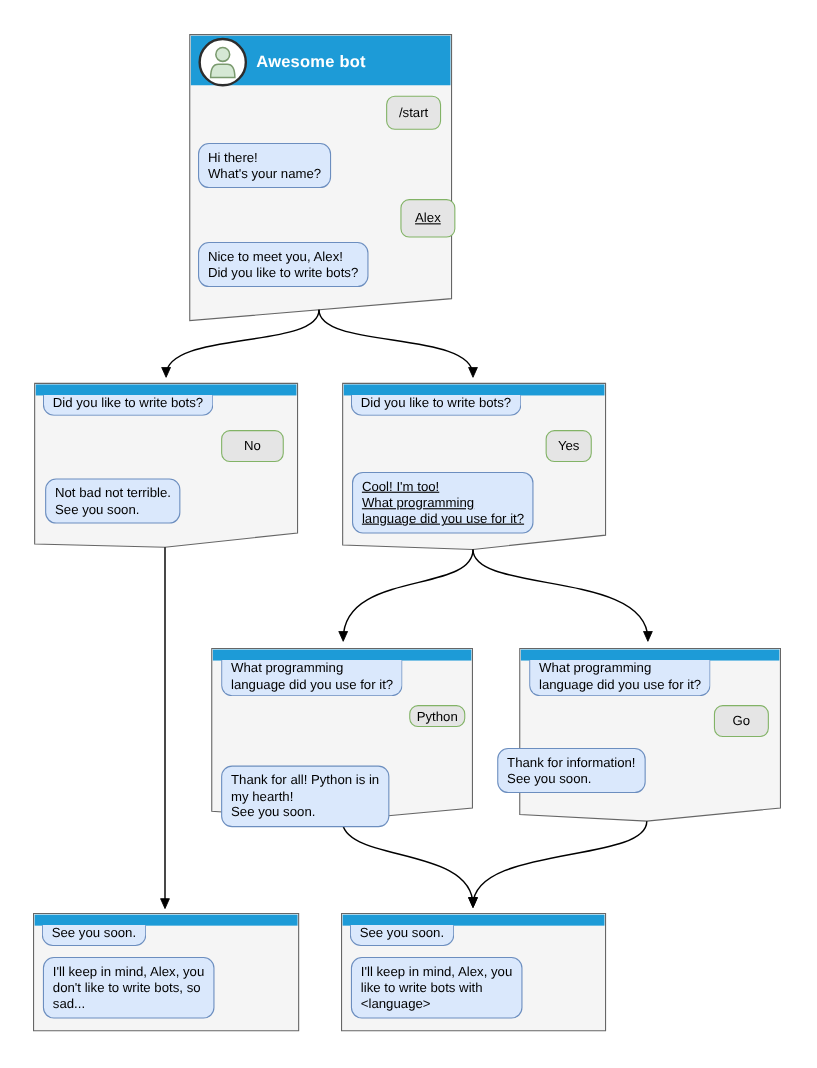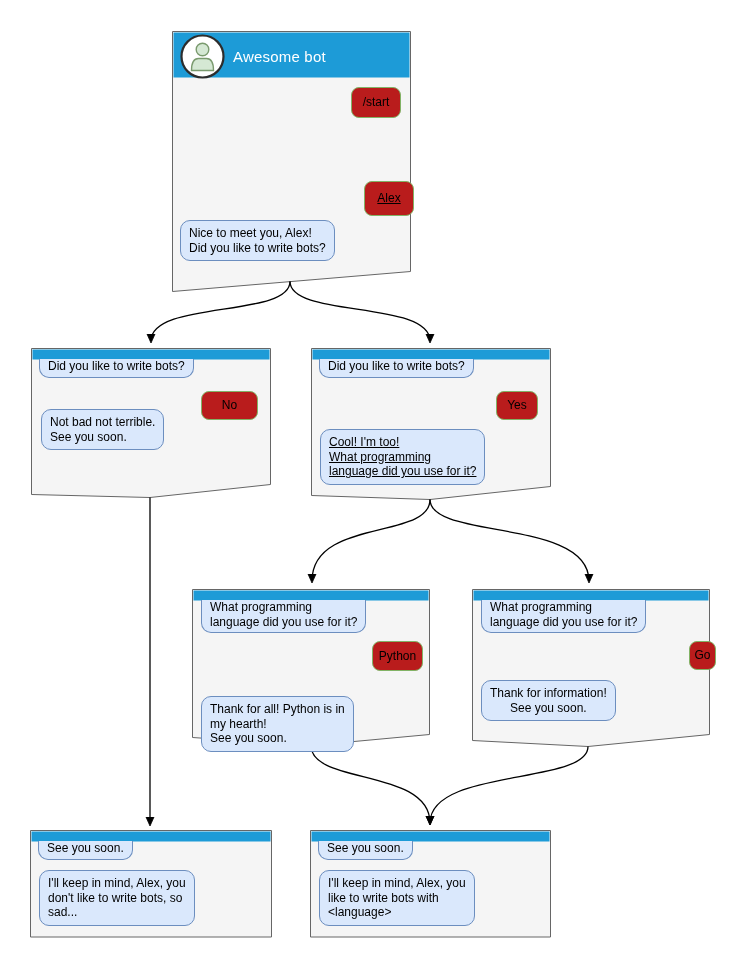--- a/index.html
+++ b/index.html
@@ -15,26 +15,26 @@
   }
   .bot {
     background:#dae8fc; border:1px solid #6c8ebf;
     border-radius:10px; padding:5px 8px;
   }
   .bot.tucked {
     border-top:none; border-radius:0 0 10px 10px;
     padding:0 8px 3px 8px;
   }
   .user {
-    background:#b91c1c; border:1px solid #82b366; border-radius:8px;
+    background:#e5e5e5; border:1px solid #82b366; border-radius:8px;
     display:flex; align-items:center; justify-content:center;
   }
   .win-title {
     position:absolute; left:233px; top:48px;
-    font-size:15px; font-weight:normal; color:#ffffff;
+    font-size:15px; font-weight:bold; color:#ffffff;
     letter-spacing:0.2px;
   }
 </style>
 </head>
 <body>
 
 <div id="canvas">
 
   <svg id="shapes" width="743" height="971" viewBox="0 0 743 971">
     <defs>
@@ -77,46 +77,48 @@
       <path d="M150,497.5 L150,824" marker-end="url(#ah)"></path>
       <path d="M430,499.5 C430,540 312,518 312,581" marker-end="url(#ah)"></path>
       <path d="M430,499.5 C430,540 589,518 589,581" marker-end="url(#ah)"></path>
       <path d="M311,745.5 C311,785 430,768 430,823" marker-end="url(#ah)"></path>
       <path d="M588,746.5 C588,785 430,768 430,823" marker-end="url(#ah)"></path>
     </g>
   </svg>
 
   <div class="win-title">Awesome bot</div>
   <div class="bubble user" style="right:342px; top:87px; width:50px; height:31px;">/start</div>
+  <div class="bubble bot" style="left:180px; top:130px;">Hi there!
+What's your name?</div>
   <div class="bubble user" style="right:329px; top:181px; width:50px; height:35px;text-decoration:underline;">Alex</div>
   <div class="bubble bot" style="left:180px; top:220px;">Nice to meet you, Alex!
 Did you like to write bots?</div>
 
   <div class="bubble bot tucked" style="left:39px; top:359px;">Did you like to write bots?</div>
   <div class="bubble user" style="right:485px; top:391px; width:57px; height:29px;margin-left:36px;">No</div>
-  <div class="bubble bot" style="left:41px; top:409px;">Not bad not terrible.
+  <div class="bubble bot" style="left:41px; top:435px;">Not bad not terrible.
 See you soon.</div>
 
   <div class="bubble bot tucked" style="left:319px; top:359px;">Did you like to write bots?</div>
   <div class="bubble user" style="right:205px; top:391px; width:42px; height:29px;">Yes</div>
   <div class="bubble bot" style="left:320px; top:429px;text-decoration:underline;">Cool! I'm too!
 What programming
 language did you use for it?</div>
 
   <div class="bubble bot tucked" style="left:201px; top:600px;">What programming
 language did you use for it?</div>
-  <div class="bubble user" style="right:320px; top:641px; width:51px; height:30px;">Python</div>
+  <div class="bubble user" style="right:320px; top:641px; width:51px; height:20px;">Python</div>
   <div class="bubble bot" style="left:201px; top:696px;">Thank for all! Python is in
 my hearth!
 See you soon.</div>
 
   <div class="bubble bot tucked" style="left:481px; top:600px;">What programming
 language did you use for it?</div>
-  <div class="bubble user" style="right:27px; top:641px; width:27px; height:29px;">Go</div>
-  <div class="bubble bot" style="left:481px; top:680px;text-align:center;">Thank for information!
+  <div class="bubble user" style="right:44px; top:641px; width:50px; height:29px;">Go</div>
+  <div class="bubble bot" style="left:452px; top:680px;">Thank for information!
 See you soon.</div>
 
   <div class="bubble bot tucked" style="left:38px; top:841px;">See you soon.</div>
   <div class="bubble bot" style="left:39px; top:870px;">I'll keep in mind, Alex, you
 don't like to write bots, so
 sad...</div>
 
   <div class="bubble bot tucked" style="left:318px; top:841px;">See you soon.</div>
   <div class="bubble bot" style="left:319px; top:870px;">I'll keep in mind, Alex, you
 like to write bots with

